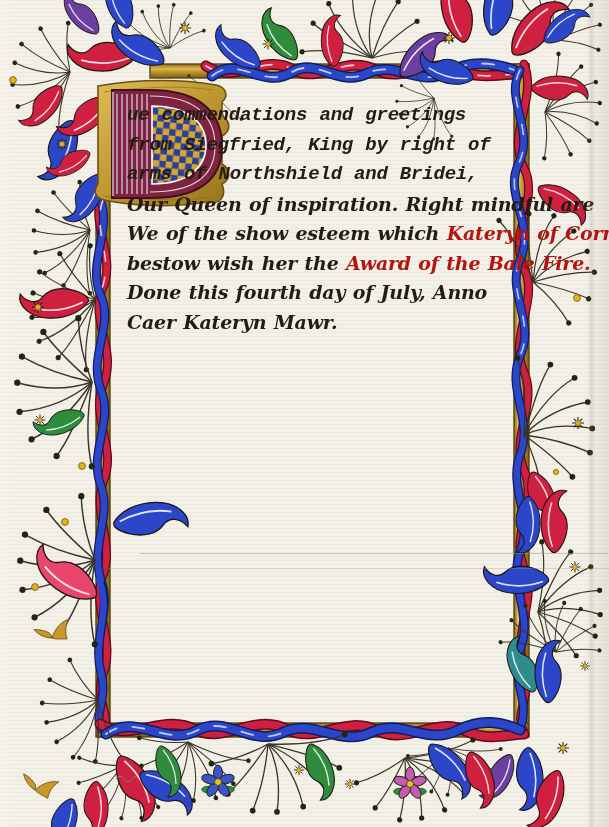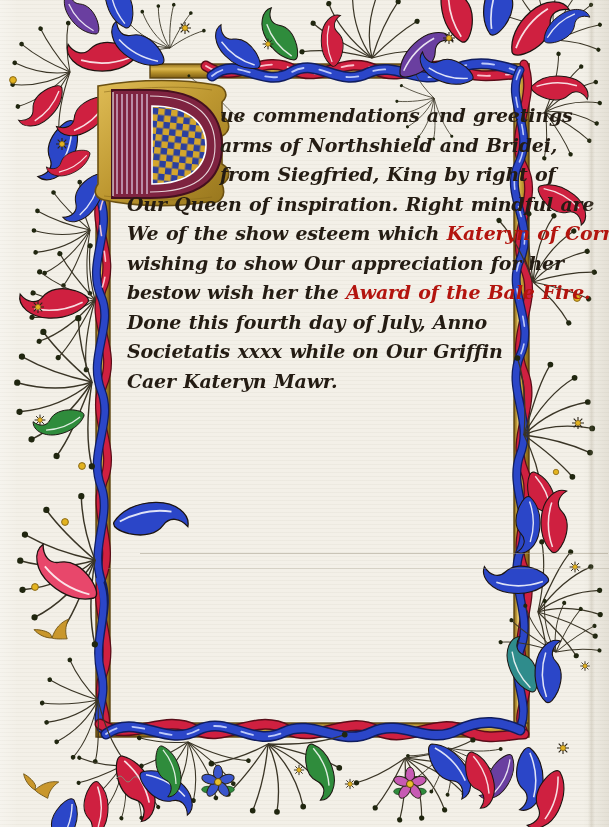--- a/index.html
+++ b/index.html
@@ -12,21 +12,21 @@
       #f3f0e8;
     font-family:"DejaVu Serif", serif;
   }
   #artwork{position:absolute;left:0;top:0;width:609px;height:827px;}
   .text-block{
     position:absolute;left:127px;top:101px;width:392px;
     font:italic 600 19px/29.5px "DejaVu Serif", serif;
     color:#241c13;letter-spacing:-0.2px;word-spacing:1px;
   }
   .line{white-space:nowrap;height:29.5px;}
-  .line.indent{padding-left:93px;}
+  .line.indent{font-family:Liberation Mono, monospace;}
   .red-ink{color:#b3140e;}
   .black-ink{color:inherit;}
   .crease{position:absolute;height:1px;pointer-events:none;}
   .crease.c1{left:140px;top:553px;width:468px;background:rgba(160,152,134,.5);}
   .crease.c2{left:108px;top:568px;width:501px;background:rgba(168,160,142,.33);}
   .crease-v{position:absolute;left:588px;top:0;width:7px;height:827px;pointer-events:none;
     background:linear-gradient(90deg, transparent, rgba(150,140,118,.20), transparent);}
   .visually-hidden{position:absolute;width:1px;height:1px;overflow:hidden;clip:rect(0 0 0 0);white-space:nowrap;}
 </style>
 </head>
@@ -275,27 +275,25 @@
       <path d="M150,96 C200,96 215,120 215,146 C215,172 200,192 150,192" fill="none" stroke="#ffffff" stroke-width="1.1" opacity=".8"></path>
     </g>
 
     <path d="M116,779 q4,-6 8,0 q4,6 8,0 q3,-4 6,-1" stroke="#8a8070" stroke-width="1" fill="none"></path>
   </svg>
 
   <div class="text-block">
     <span class="visually-hidden">D</span>
 
   <div class="line indent"><span class="black-ink">ue commendations and greetings</span></div>
+      <div class="line indent"><span class="black-ink">from Siegfried, King by right of</span></div>
       <div class="line indent"><span class="black-ink">arms of Northshield and Bridei,</span></div>
-      <div class="line indent"><span class="black-ink">from Siegfried, King by right of</span></div>
       <div class="line"><span class="black-ink">Our Queen of inspiration. Right mindful are</span></div>
       <div class="line"><span class="black-ink">We of the show esteem which </span><span class="red-ink">Kateryn of Cornwall</span></div>
-      <div class="line"><span class="black-ink">wishing to show Our appreciation for her</span></div>
       <div class="line"><span class="black-ink">bestow wish her the </span><span class="red-ink">Award of the Bale Fire.</span></div>
       <div class="line"><span class="black-ink">Done this fourth day of July, Anno</span></div>
-      <div class="line"><span class="black-ink">Societatis xxxx while on Our Griffin</span></div>
       <div class="line"><span class="black-ink">Caer Kateryn Mawr.</span></div>
     </div>
 
   <div class="crease c1"></div>
   <div class="crease c2"></div>
   <div class="crease-v"></div>
 </div>
 
 </body></html>

